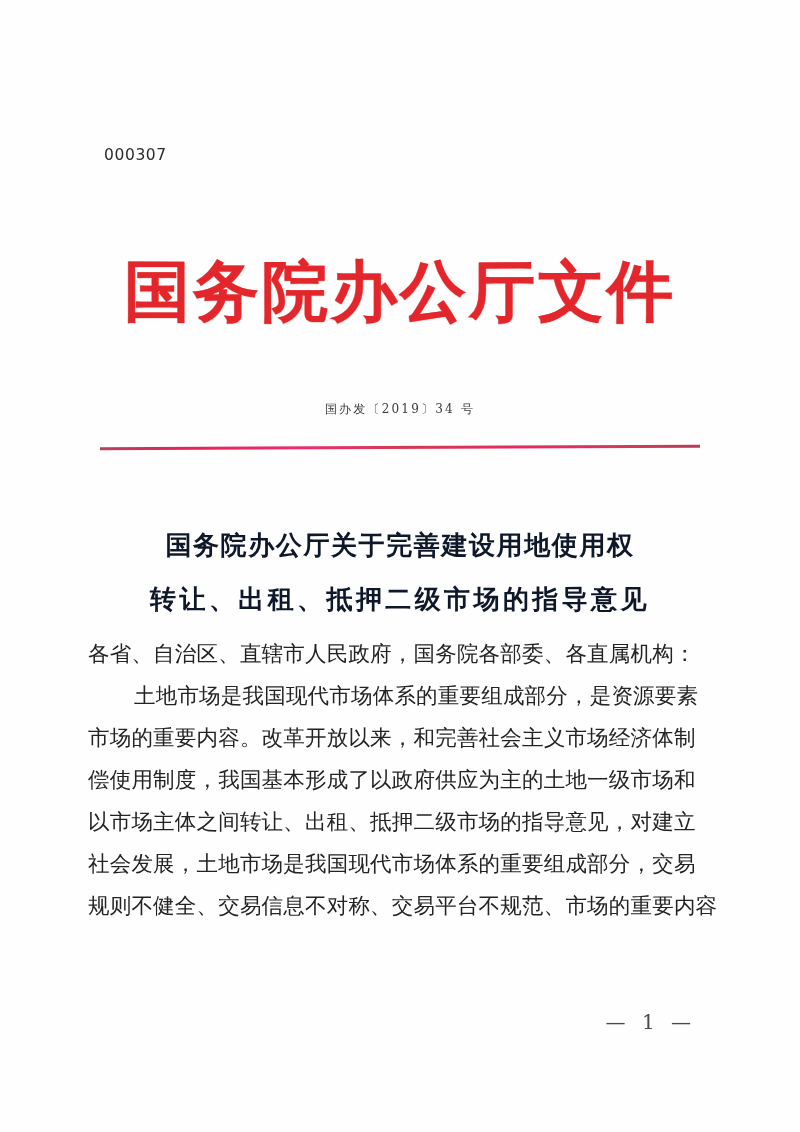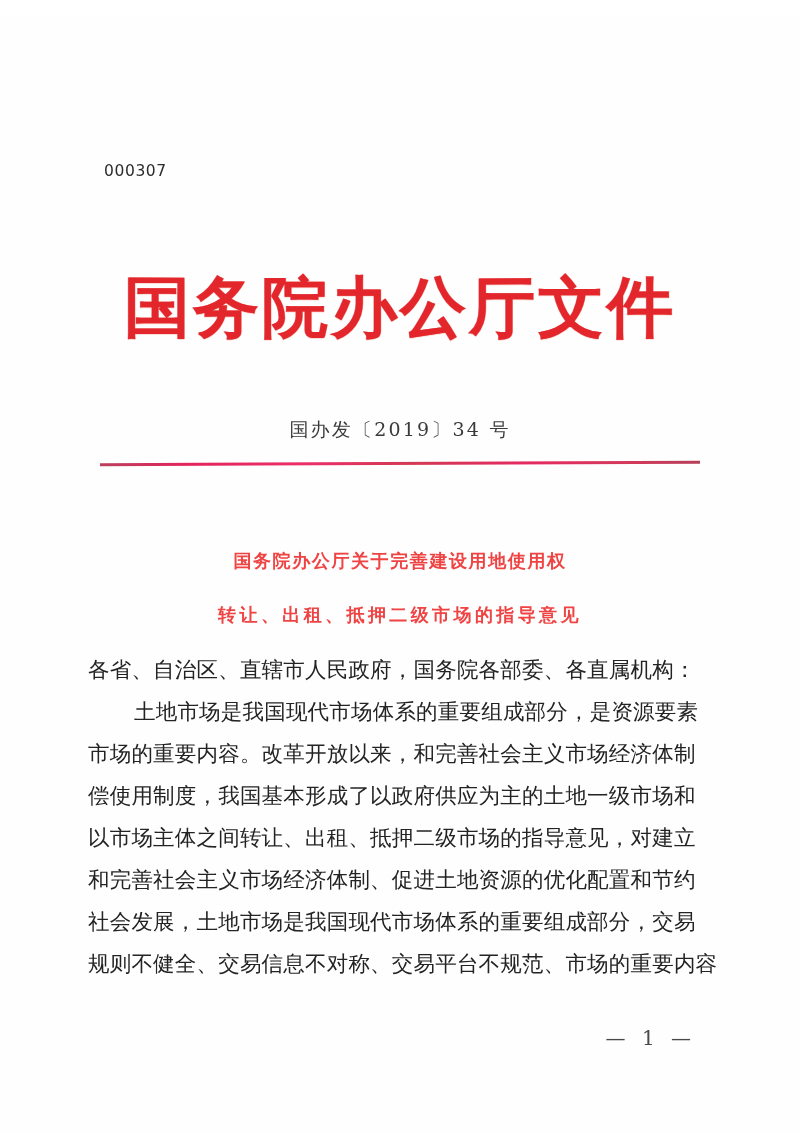--- a/index.html
+++ b/index.html
@@ -14,21 +14,20 @@
     overflow: hidden;
     font-family: "DejaVu Serif", "Liberation Serif", serif;
     color: #1a1a1a;
     -webkit-font-smoothing: antialiased;
   }
 
   .page {
     position: absolute;
     inset: 0;
     background: #fefefe;
-    margin-top: 16px;
   }
 
   
   .archive-no {
     position: absolute;
     left: 104px;
     top: 146px;
     font-family: "DejaVu Sans", "Liberation Sans", sans-serif;
     font-size: 15.5px;
     letter-spacing: 0.6px;
@@ -57,21 +56,21 @@
   }
 
   
   .doc-number {
     position: absolute;
     left: 0;
     right: 0;
     top: 401px;
     text-align: center;
     font-family: "DejaVu Serif", "Liberation Serif", serif;
-    font-size: 19px;
+    font-size: 12px;
     letter-spacing: 2.2px;
     color: #3a3a3a;
     white-space: nowrap;
   }
 
   
   .divider {
     position: absolute;
     left: 100px;
     top: 446px;
@@ -92,24 +91,24 @@
   
   .doc-title {
     position: absolute;
     left: 0;
     right: 0;
     top: 518px;
     text-align: center;
   }
   .doc-title .tline {
     font-family: "DejaVu Serif", "Liberation Serif", serif;
-    font-size: 18px;
+    font-size: 26px;
     line-height: 54px;
     font-weight: 700;
-    color: #ef4444;
+    color: #0f172a;
     letter-spacing: 1.6px;
     white-space: nowrap;
   }
   .doc-title .tline.spaced {
     letter-spacing: 3.4px;
   }
 
   
   .body-text {
     position: absolute;
@@ -159,20 +158,19 @@
     <div class="tline">国务院办公厅关于完善建设用地使用权</div>
     <div class="tline spaced">转让、出租、抵押二级市场的指导意见</div>
   </div>
 
   <div class="body-text">
     <div class="body-line">各省、自治区、直辖市人民政府，国务院各部委、各直属机构：</div>
     <div class="body-line indent">土地市场是我国现代市场体系的重要组成部分，是资源要素</div>
     <div class="body-line">市场的重要内容。改革开放以来，和完善社会主义市场经济体制</div>
     <div class="body-line">偿使用制度，我国基本形成了以政府供应为主的土地一级市场和</div>
     <div class="body-line">以市场主体之间转让、出租、抵押二级市场的指导意见，对建立</div>
-    <div class="body-line">和完善社会主义市场经济体制、促进土地资源的优化配置和节约</div>
     <div class="body-line">社会发展，土地市场是我国现代市场体系的重要组成部分，交易</div>
     <div class="body-line">规则不健全、交易信息不对称、交易平台不规范、市场的重要内容</div>
   </div>
 
   <div class="page-marker">— 1 —</div>
 
 </div>
 
 </body></html>

